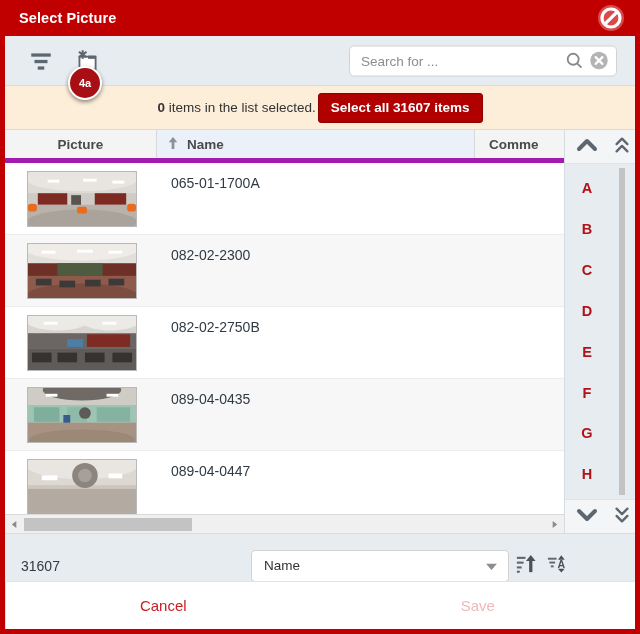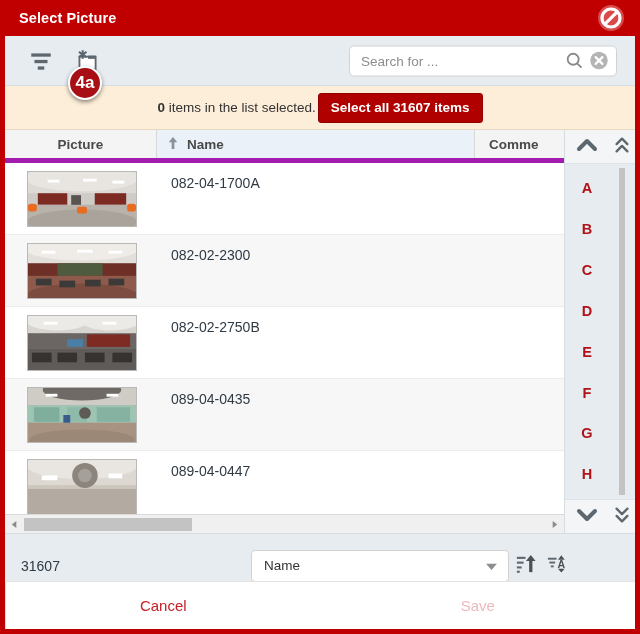--- a/index.html
+++ b/index.html
@@ -105,21 +105,21 @@
   
   .badge {
     position: absolute;
     left: 63px; top: -20px;
     width: 34px; height: 34px;
     border-radius: 50%;
     background: #a80f14;
     border: 2px solid #ffffff;
     box-shadow: 0 2px 4px rgba(0,0,0,.45);
     color: #ffffff;
-    font-size: 17px;
+    font-size: 11px;
     font-weight: bold;
     display: flex; align-items: center; justify-content: center;
     z-index: 40;
   }
 
   
   .gridwrap {
     flex: 1;
     display: flex;
     position: relative;
@@ -397,21 +397,21 @@
                 <ellipse cx="55" cy="52" rx="56" ry="13" fill="#a9a39c"></ellipse>
                 <rect x="0" y="33" width="9" height="8" rx="3" fill="#ea6a1e"></rect>
                 <rect x="101" y="33" width="9" height="8" rx="3" fill="#ea6a1e"></rect>
                 <rect x="50" y="36" width="10" height="7" rx="2" fill="#ea6a1e"></rect>
                 <rect x="20" y="8" width="12" height="3" fill="#ffffff"></rect>
                 <rect x="56" y="7" width="14" height="3" fill="#ffffff"></rect>
                 <rect x="86" y="9" width="12" height="3" fill="#ffffff"></rect>
               </svg>
             </span>
           </div>
-          <div class="cell-name">082-04-1700A</div>
+          <div class="cell-name">065-01-1700A</div>
           <div class="cell-comment"></div>
         </div>
 
         <div class="row alt">
           <div class="cell-pic">
             <span class="thumb">
               <svg viewBox="0 0 110 56" preserveAspectRatio="none">
                 <rect width="110" height="56" fill="#b5aca3"></rect>
                 <rect width="110" height="20" fill="#e2ded9"></rect>
                 <ellipse cx="55" cy="4" rx="60" ry="13" fill="#efece8"></ellipse>

